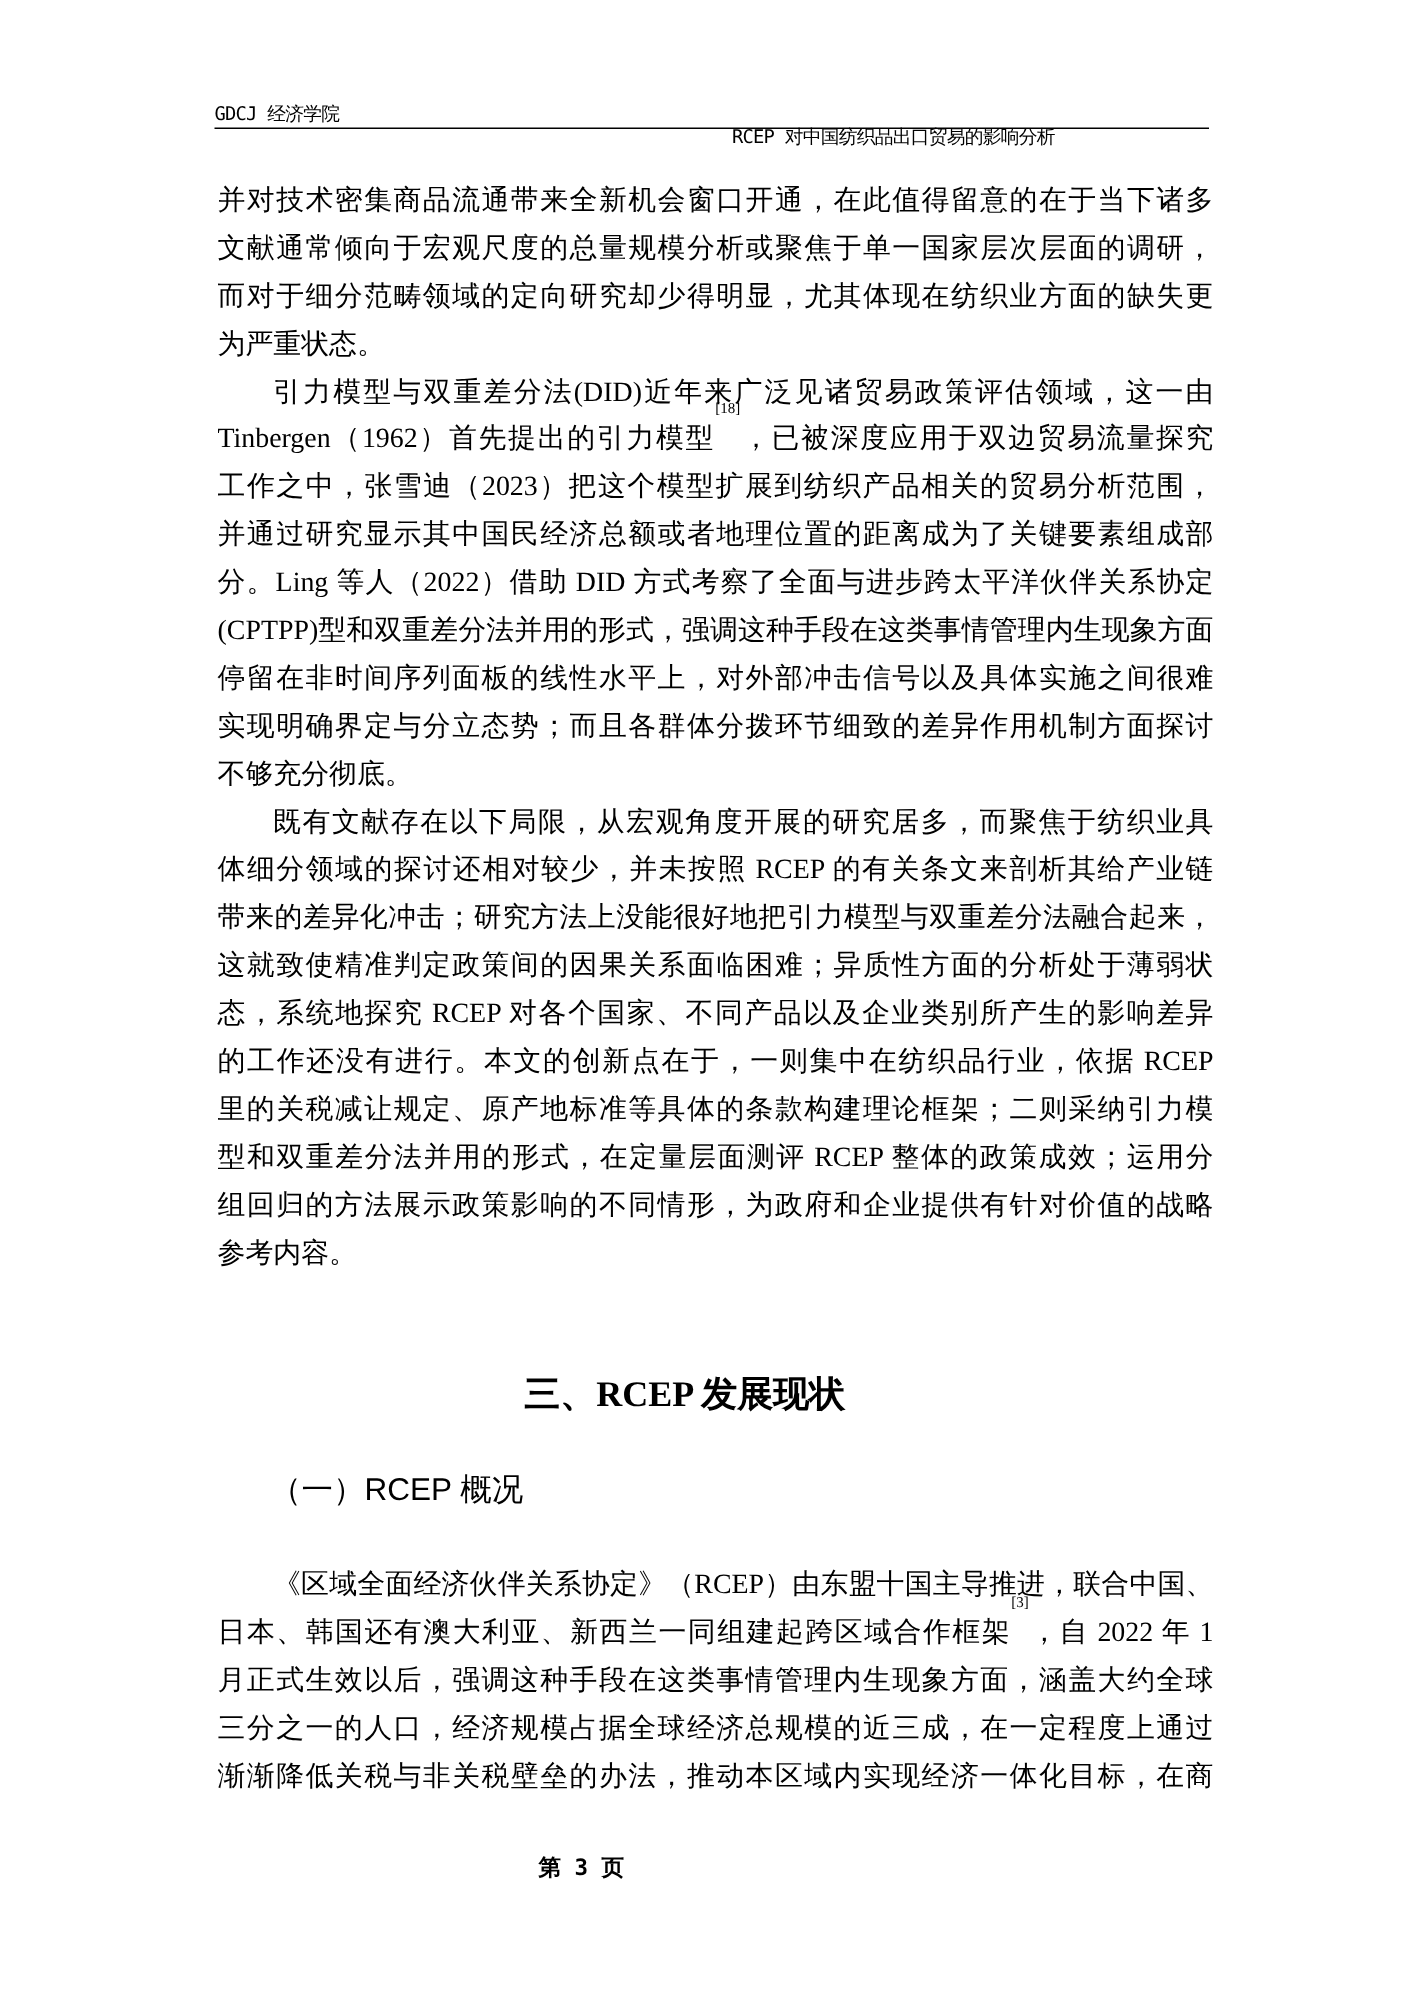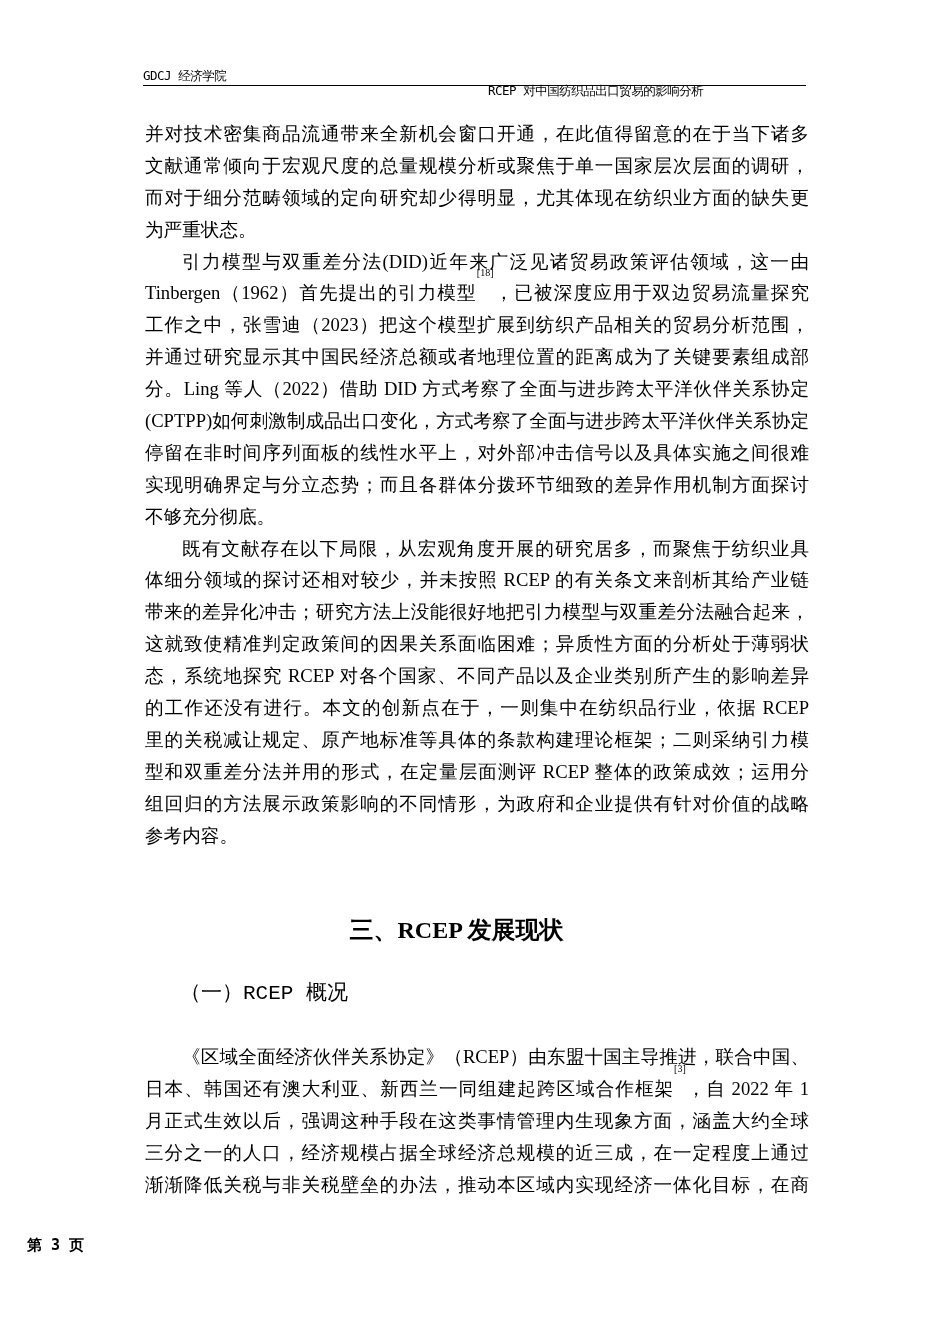--- a/index.html
+++ b/index.html
@@ -77,43 +77,43 @@
       text-align: center;
       font-family: "Liberation Serif", "DejaVu Serif", serif;
       font-weight: bold;
       font-size: 24px;
       line-height: 40px;
     }
     .subsection-title {
       position: absolute;
       left: 180px;
       top: 976px;
-      font-family: Liberation Mono, monospace;
+      font-family: Liberation Sans, sans-serif;
       font-size: 21px;
       line-height: 36px;
     }
     .content2 {
       position: absolute;
       left: 145px;
       top: 1041px;
       width: 664px;
       font-family: "Liberation Serif", "DejaVu Serif", serif;
       font-size: 18.6px;
       line-height: 31.9px;
     }
     .page-footer {
       position: absolute;
       left: 0;
       width: 775px;
       top: 1234px;
+      text-align: center;
       font-family: "DejaVu Sans Mono", "Liberation Mono", monospace;
       font-weight: bold;
       font-size: 15px;
       line-height: 22px;
-      margin-left: 27px;
     }
   </style>
 </head>
 <body>
 
 <div class="page-header">
   <span class="left">GDCJ 经济学院</span>
   <span class="right">RCEP 对中国纺织品出口贸易的影响分析</span>
 </div>
 
@@ -125,21 +125,21 @@
     <span class="line">而对于细分范畴领域的定向研究却少得明显，尤其体现在纺织业方面的缺失更</span>
     <span class="line last">为严重状态。</span>
   </div>
 
   <div class="para">
     <span class="line" style="padding-left:37px;">引力模型与双重差分法(DID)近年来广泛见诸贸易政策评估领域，这一由</span>
     <span class="line"><span>Tinbergen（1962）首先提出的引力模型</span><sup class="cite">[18]</sup><span>，已被深度应用于双边贸易流量探究</span></span>
     <span class="line">工作之中，张雪迪（2023）把这个模型扩展到纺织产品相关的贸易分析范围，</span>
     <span class="line">并通过研究显示其中国民经济总额或者地理位置的距离成为了关键要素组成部</span>
     <span class="line">分。Ling 等人（2022）借助 DID 方式考察了全面与进步跨太平洋伙伴关系协定</span>
-    <span class="line">(CPTPP)如何刺激制成品出口变化，方式考察了全面与进步跨太平洋伙伴关系协定</span>
+    <span class="line">(CPTPP)型和双重差分法并用的形式，强调这种手段在这类事情管理内生现象方面</span>
     <span class="line">停留在非时间序列面板的线性水平上，对外部冲击信号以及具体实施之间很难</span>
     <span class="line">实现明确界定与分立态势；而且各群体分拨环节细致的差异作用机制方面探讨</span>
     <span class="line last">不够充分彻底。</span>
   </div>
 
   <div class="para">
     <span class="line" style="padding-left:37px;">既有文献存在以下局限，从宏观角度开展的研究居多，而聚焦于纺织业具</span>
     <span class="line">体细分领域的探讨还相对较少，并未按照 RCEP 的有关条文来剖析其给产业链</span>
     <span class="line">带来的差异化冲击；研究方法上没能很好地把引力模型与双重差分法融合起来，</span>
     <span class="line">这就致使精准判定政策间的因果关系面临困难；异质性方面的分析处于薄弱状</span>

